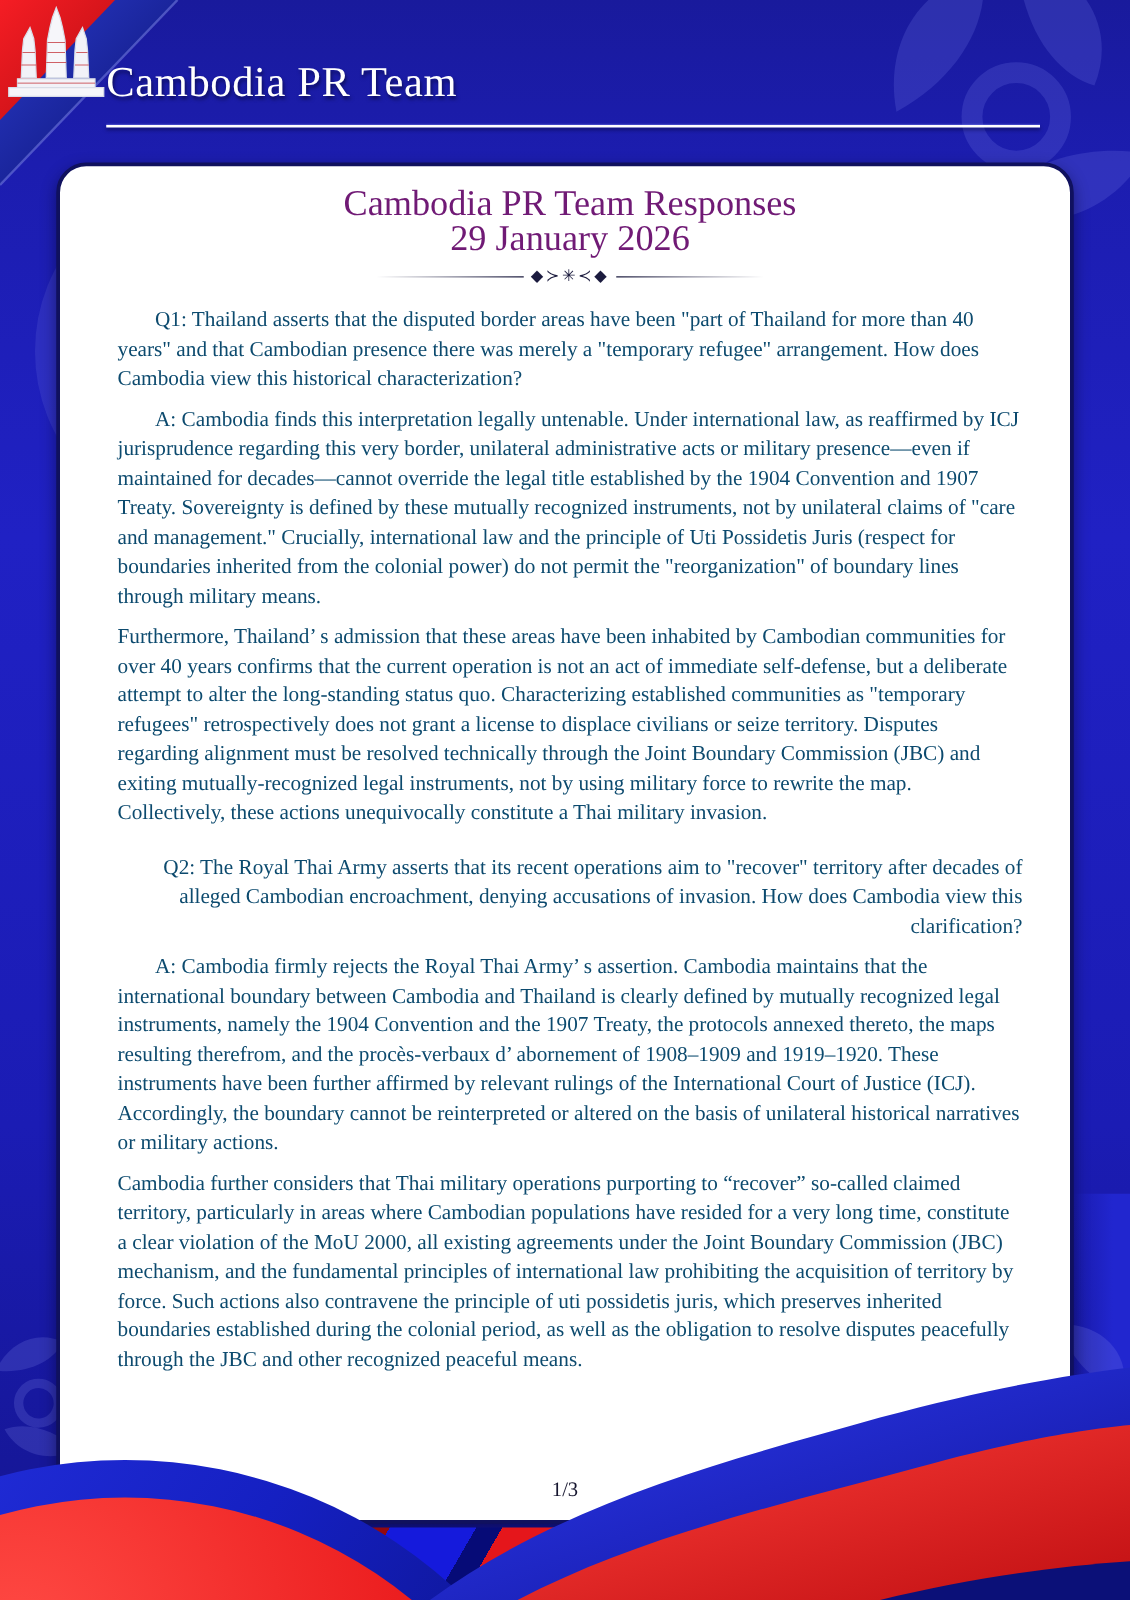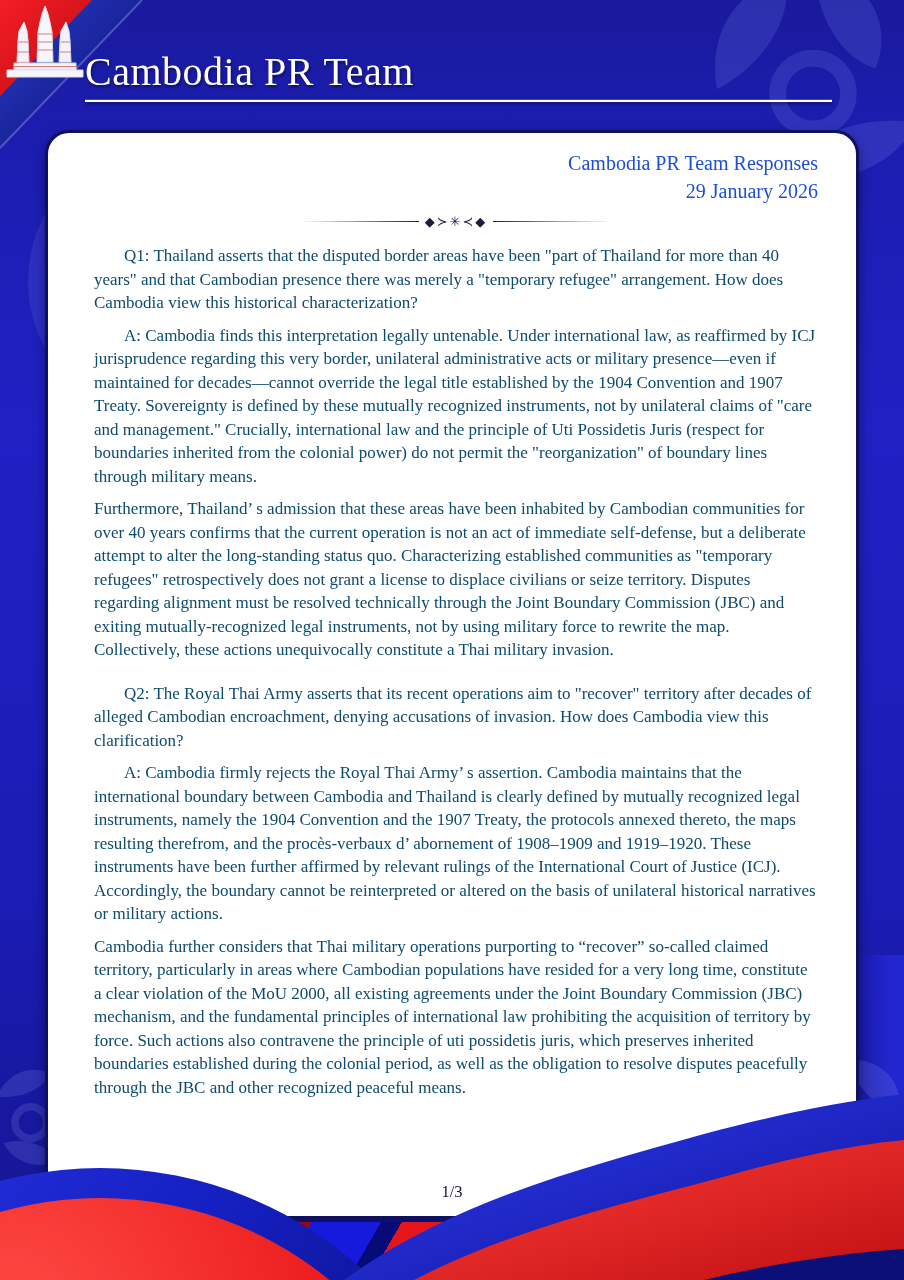--- a/index.html
+++ b/index.html
@@ -13,45 +13,45 @@
   .ring-a{left:28px;top:140px;width:230px;height:230px;border:26px solid rgba(190,200,255,.10);}
   .ring-b{left:208px;top:252px;width:132px;height:132px;border:18px solid rgba(190,200,255,.08);}
   .wm-motif{position:absolute;}
   .motif-tr{right:-34px;top:-44px;width:250px;height:250px;opacity:.55;}
   .motif-left{left:-22px;top:1062px;width:112px;height:112px;opacity:.5;transform:rotate(35deg);}
   .motif-right{right:-36px;top:1052px;width:150px;height:150px;opacity:.5;transform:rotate(-15deg);}
   .right-band{position:absolute;right:0;top:955px;width:46px;height:330px;
     background:linear-gradient(90deg,rgba(25,28,160,0) 0%,#2126cf 70%);}
   
   .header-title{
-    position:absolute;left:85px;top:48px;margin:0;color:#ffffff;font-size:40px;font-weight:400;
+    position:absolute;left:85px;top:48px;margin:0;color:#ffffff;font-size:34px;font-weight:400;
     letter-spacing:.5px;text-shadow:1px 2px 3px rgba(0,0,25,.55);z-index:3;
   }
   .header-rule{
     position:absolute;left:85px;top:100px;width:747px;height:2px;background:#ffffff;z-index:3;
     box-shadow:0 2px 3px rgba(0,0,40,.55),0 -1px 0 rgba(140,150,255,.35);
   }
   .flag{position:absolute;left:0;top:0;z-index:4;}
   
   .card{
     position:absolute;left:45px;top:130px;width:814px;height:1089px;box-sizing:border-box;
     background:#ffffff;border:3px solid #10115e;border-radius:24px;z-index:5;
     box-shadow:0 5px 12px rgba(0,0,30,.45);
     padding:17px 38px 0 46px;
   }
-  .doc-title{text-align:right;color:#1d4ed8;font-size:20px;line-height:27.5px;font-weight:400;}
+  .doc-title{text-align:center;color:#701a75;font-size:29px;line-height:27.5px;font-weight:400;}
   .ornament{display:flex;align-items:center;justify-content:center;width:310px;margin:9px auto 15px;color:#1b1b3e;}
   .orn-line{flex:1;height:1.5px;}
   .orn-line.l{background:linear-gradient(90deg,rgba(27,27,62,0),#1b1b3e);}
   .orn-line.r{background:linear-gradient(90deg,#1b1b3e,rgba(27,27,62,0));}
   .orn-glyph{font-family:"DejaVu Sans",sans-serif;font-size:13px;letter-spacing:2px;margin:0 6px;}
   .doc-body{font-size:17px;line-height:23.5px;color:#0c4a6e;}
   .para{margin:0 0 9px;}
   .para.indent{text-indent:30px;}
-  .para.gap-before{margin-top:20px;}
+  .para.gap-before{margin-top:20px;text-align:right;}
   .page-number{position:absolute;left:0;right:0;bottom:14px;text-align:center;font-size:16.5px;color:#15152e;}
   
   .stripes{
     position:absolute;left:0;top:1222px;width:904px;height:58px;z-index:6;
     background:repeating-linear-gradient(120deg,
       #e5161b 0 78px,#93090d 78px 96px,#151adc 96px 156px,#060b77 156px 174px);
   }
   .circle-blue{position:absolute;left:-290px;top:1168px;width:780px;height:780px;border-radius:50%;z-index:7;
     background:linear-gradient(125deg,#2b37ea 0%,#1520c2 40%,#0a1080 72%);}
   .circle-red{position:absolute;left:-262px;top:1198px;width:724px;height:724px;border-radius:50%;z-index:7;

